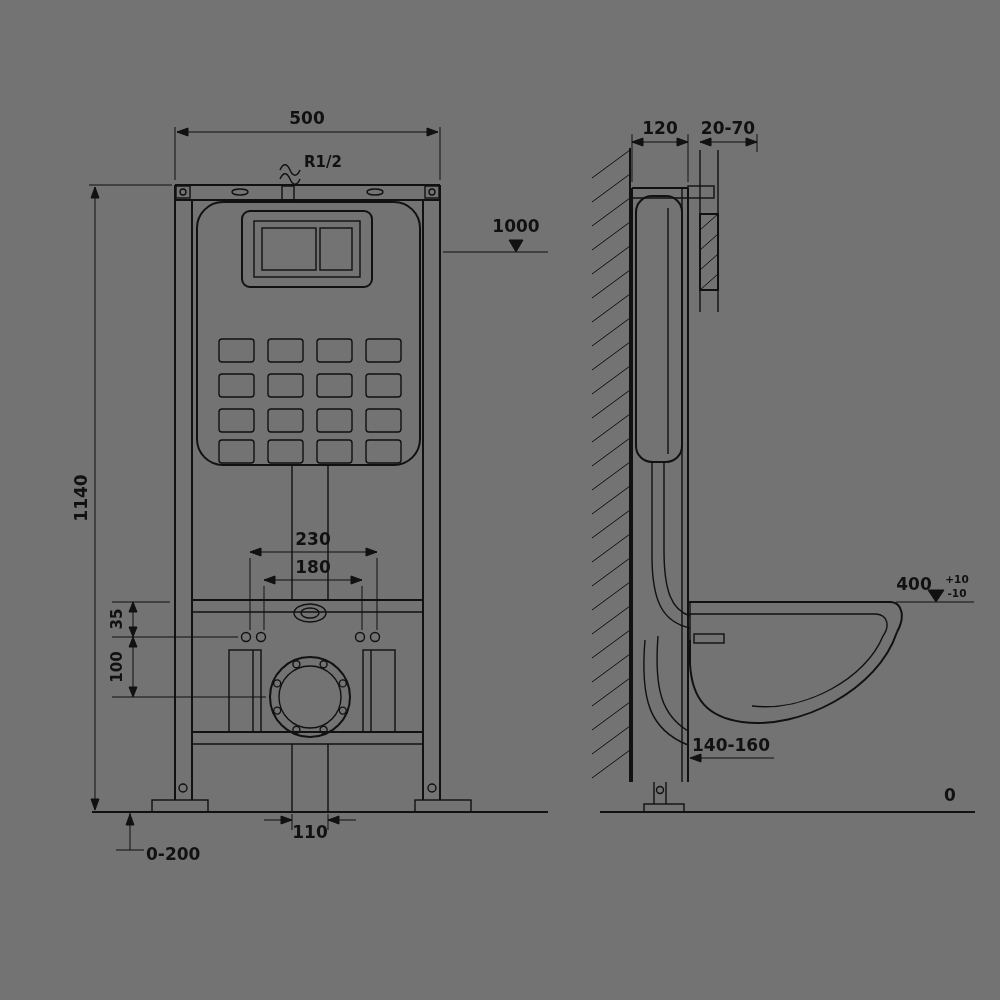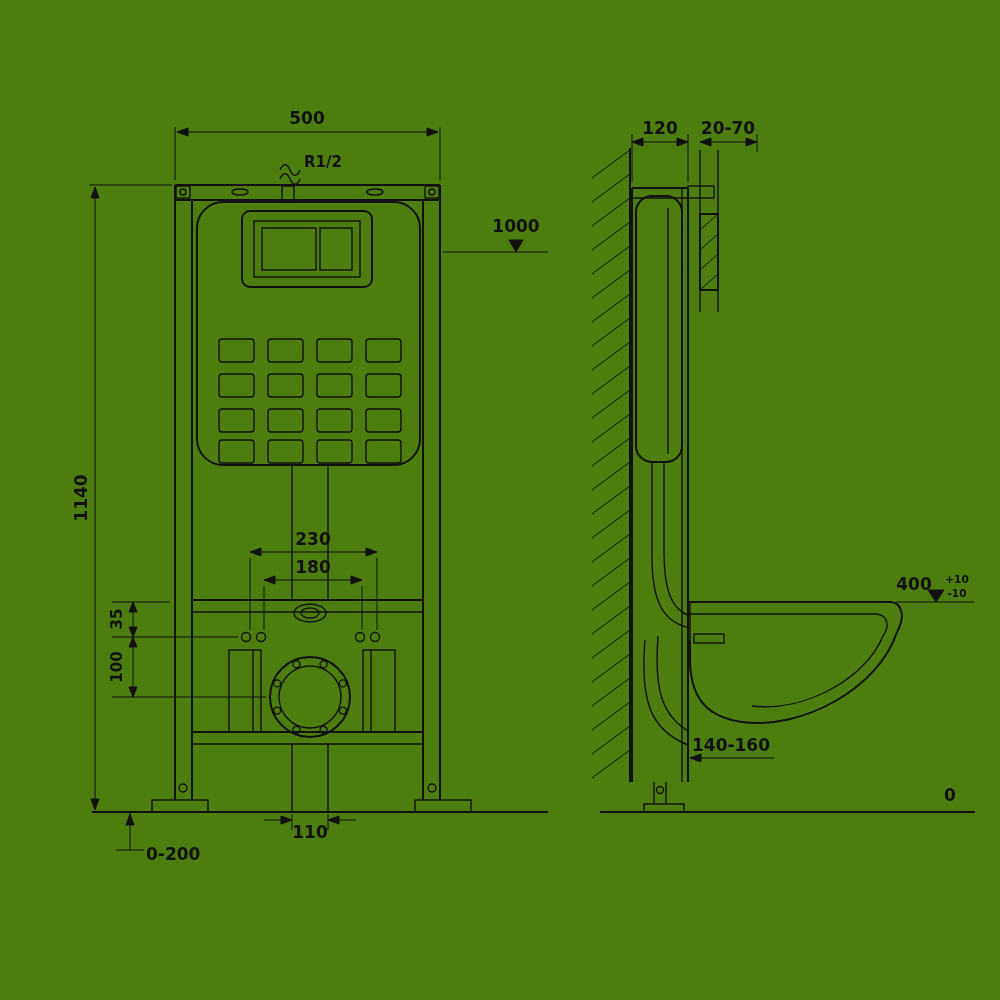--- a/index.html
+++ b/index.html
@@ -1,16 +1,16 @@
 <!DOCTYPE html>
 <html><head>
 <meta charset="utf-8">
 <style>
   html,body{margin:0;padding:0;background:#fff;}
-  .page{width:1000px;height:1000px;background:#4d7c0f;position:relative;overflow:hidden;text-decoration:underline;}
+  .page{width:1000px;height:1000px;background:#737373;position:relative;overflow:hidden;text-decoration:underline;}
   svg{display:block;}
   text{font-family:"DejaVu Sans","Liberation Sans",sans-serif;fill:#111;}
   .d{font-size:17px;font-weight:bold;}
   .m{font-size:15px;font-weight:bold;}
   .t{font-size:10.5px;font-weight:bold;}
 </style>
 </head>
 <body>
 
 <div class="page">

